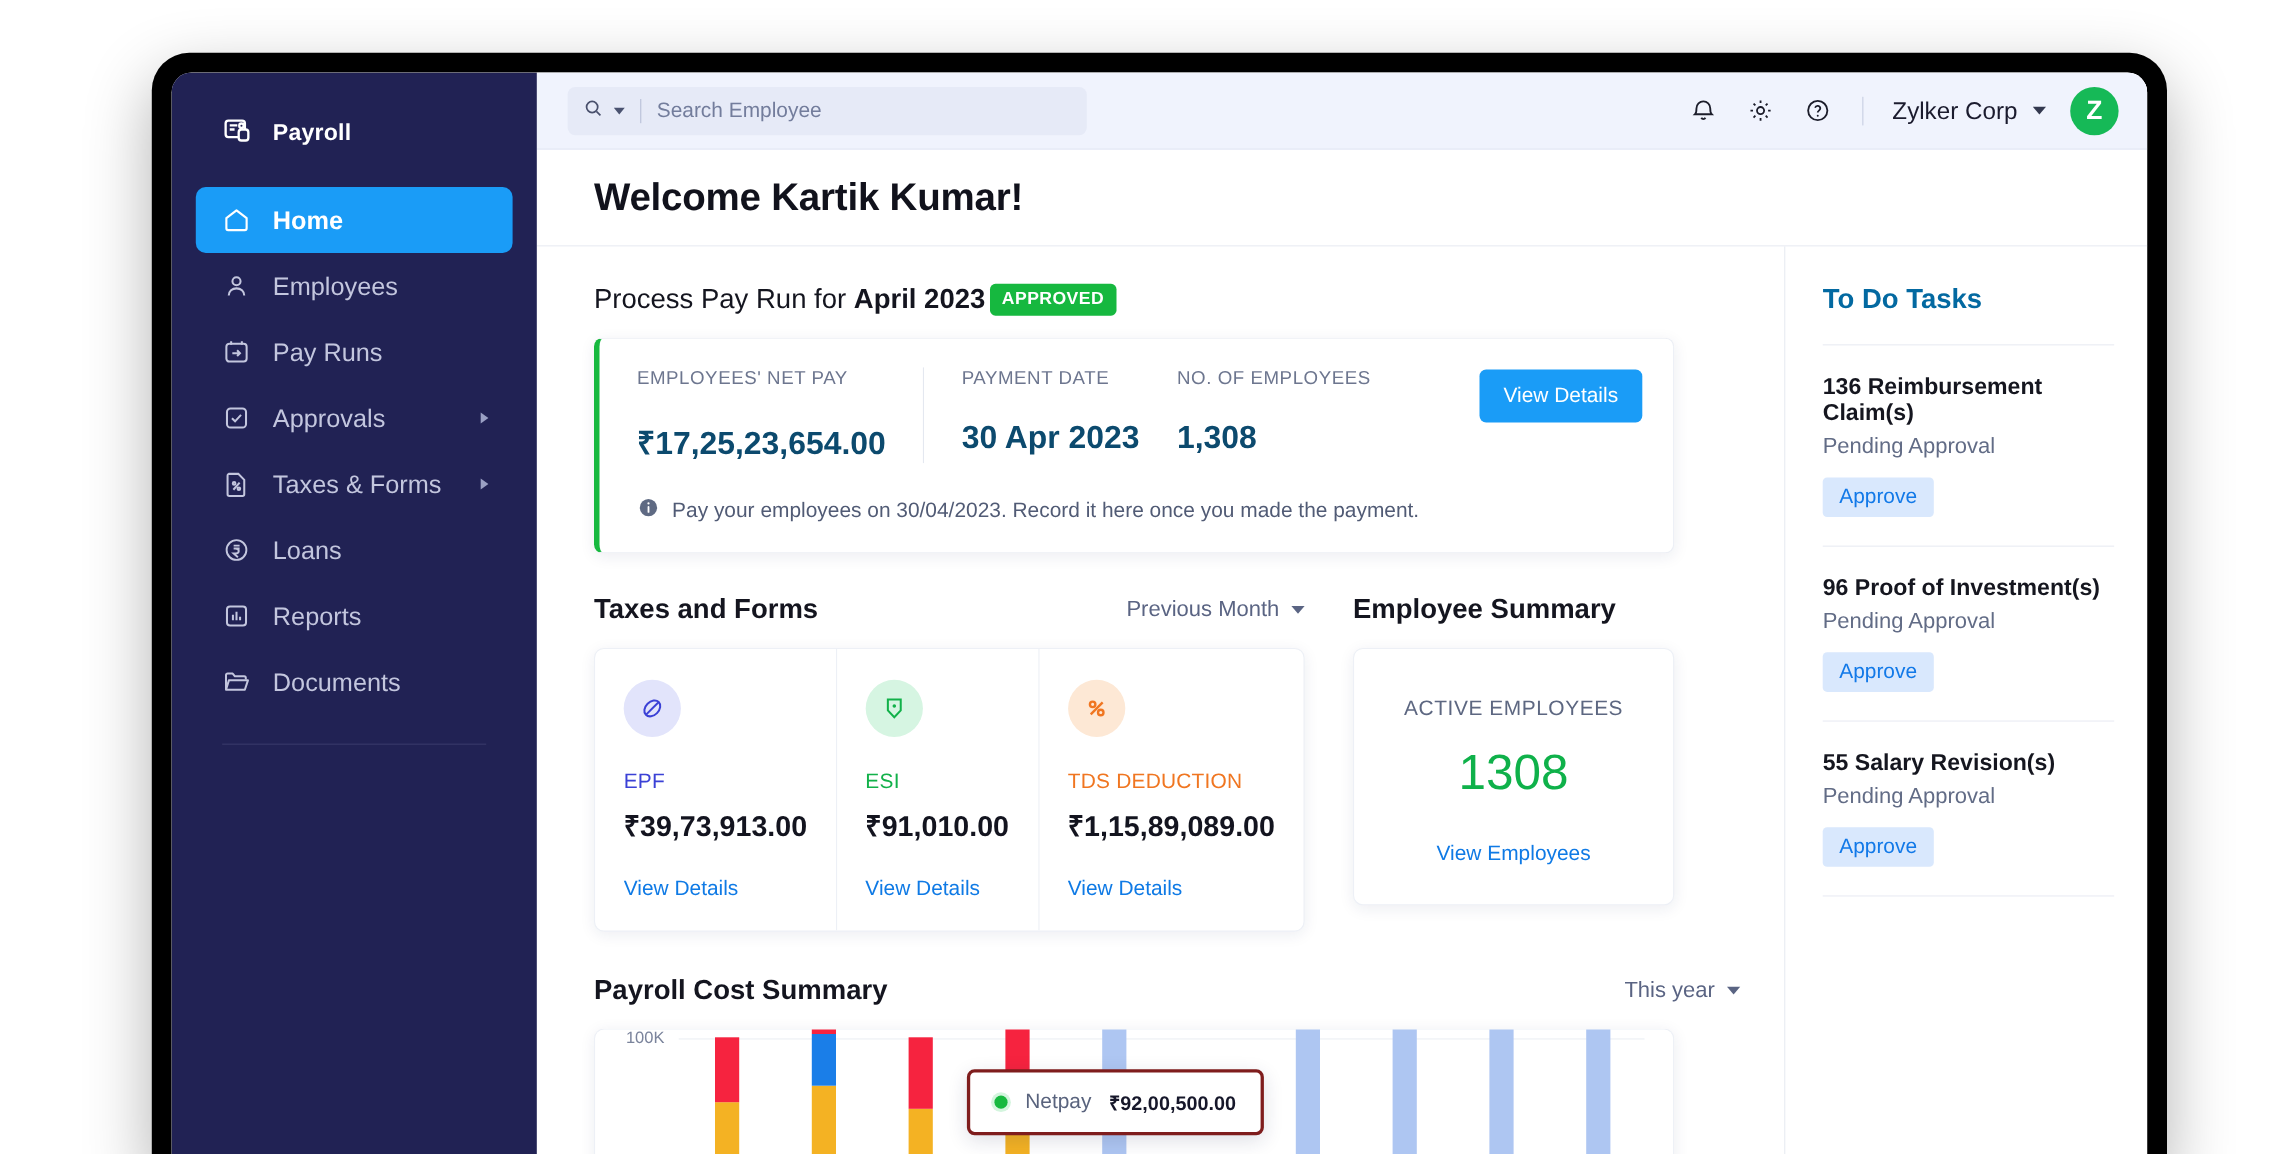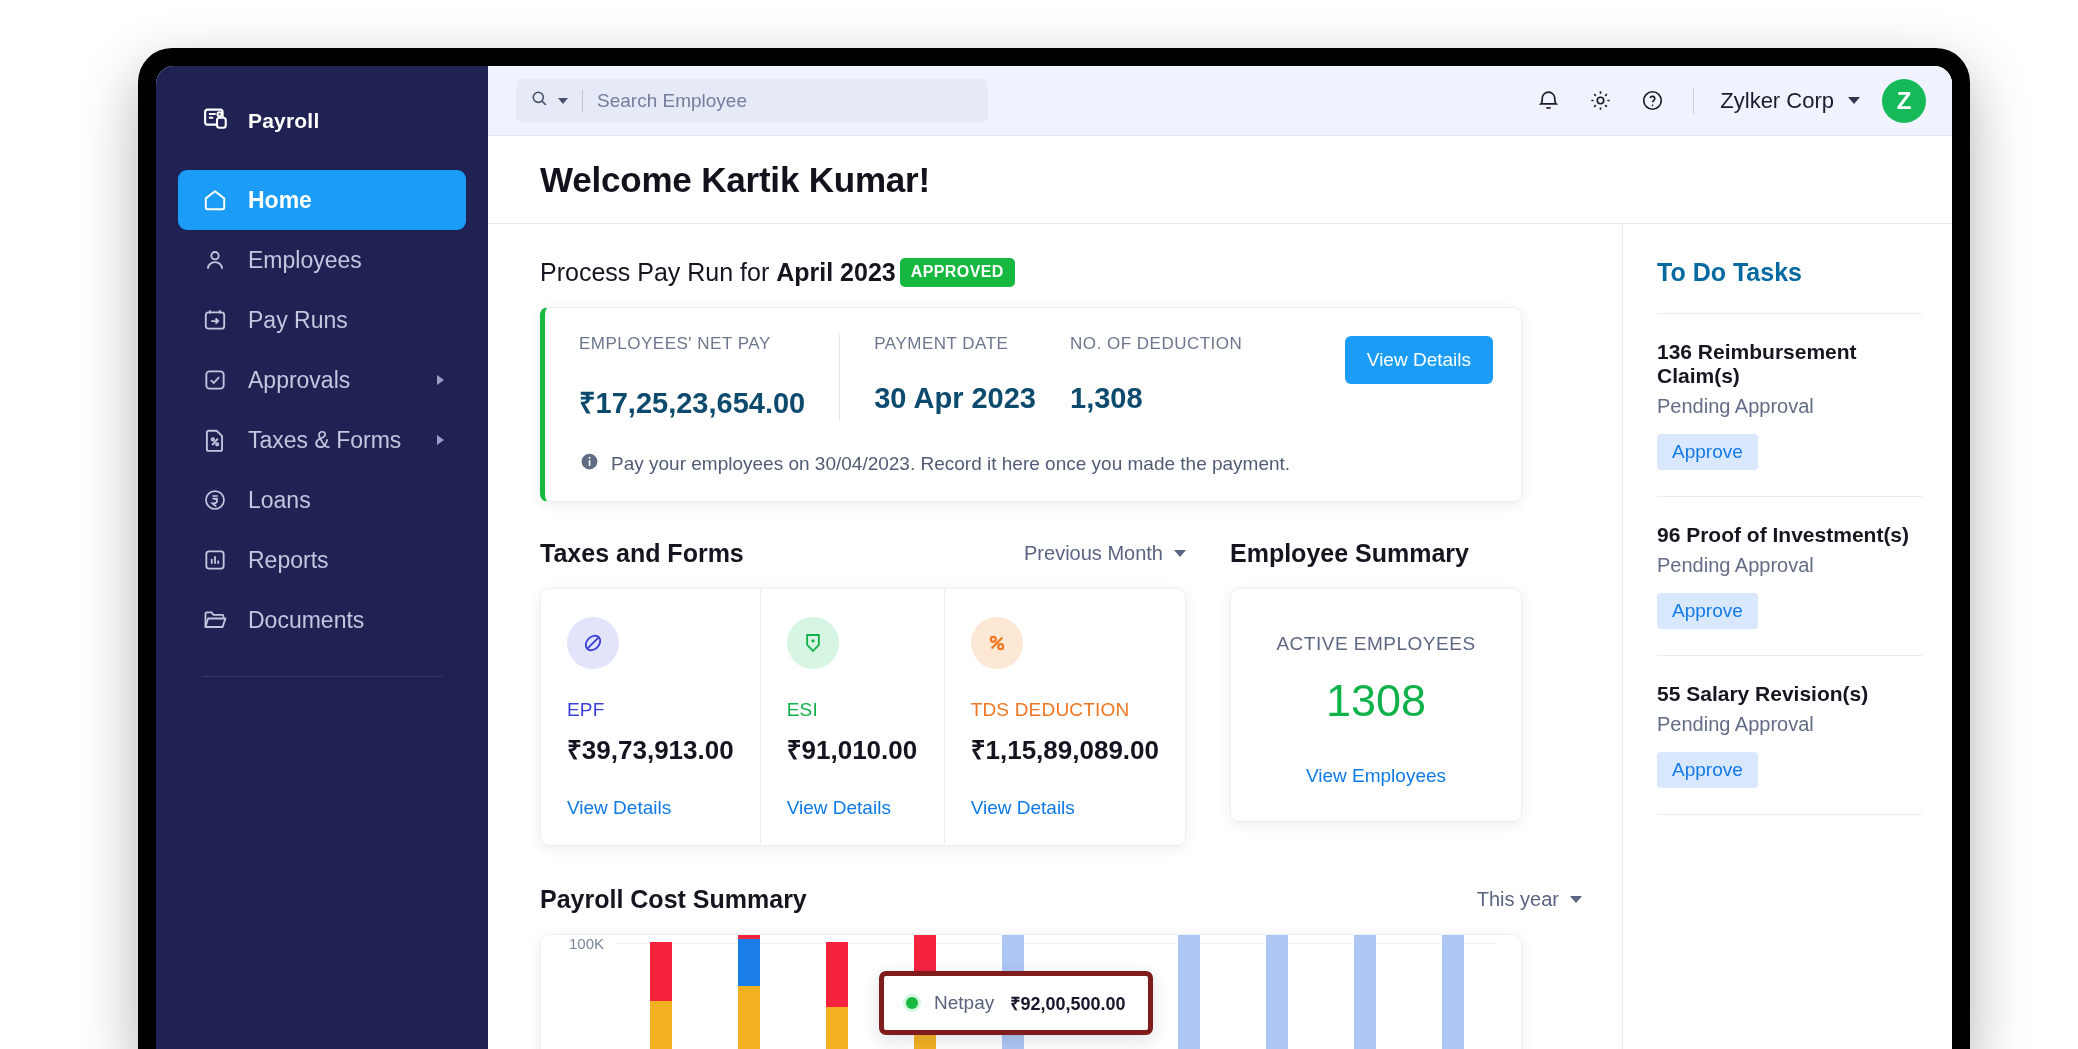--- a/index.html
+++ b/index.html
@@ -195,21 +195,21 @@
     height: 130px;
     position: relative; overflow: hidden;
     width: 982px;
   }
   .gridline { position: absolute; left: 76px; right: 26px; height: 1px; background: #eceff4; }
   .ytick { position: absolute; left: 28px; font-size: 15px; color: #7b849c; transform: translateY(-50%); }
   .bar { position: absolute; bottom: 0; width: 22px; border-radius: 1px; }
   .seg { position: absolute; left: 0; width: 100%; }
   .tooltip {
     position: absolute; left: 338px; top: 36px;
-    background: #fff; border: 5px solid #7f1d1d; border-radius: 7px;
+    background: #fff; border: 3px solid #7f1d1d; border-radius: 7px;
     box-shadow: 0 5px 18px rgba(25,35,80,0.14);
     padding: 15px 22px; display: flex; align-items: center; gap: 16px;
     z-index: 5;
   }
   .tt-dot { width: 12px; height: 12px; border-radius: 50%; background: #17b93f; box-shadow: 0 0 0 3px #d4f5de; }
   .tt-name { font-size: 19px; color: #59637d; }
   .tt-val { font-size: 18px; font-weight: 700; color: #16172a; text-align: center; }
 
   
   #todo-title { font-size: 25px; font-weight: 700; color: #0369a1; }
@@ -388,21 +388,21 @@
           <div class="pr-cols">
             <div class="pr-col divider">
               <div class="pr-lab">EMPLOYEES' NET PAY</div>
               <div class="pr-val">₹17,25,23,654.00</div>
             </div>
             <div class="pr-col">
               <div class="pr-lab">PAYMENT DATE</div>
               <div class="pr-val">30 Apr 2023</div>
             </div>
             <div class="pr-col">
-              <div class="pr-lab">NO. OF DEDUCTION</div>
+              <div class="pr-lab">NO. OF EMPLOYEES</div>
               <div class="pr-val">1,308</div>
             </div>
             <button class="view-btn">View Details</button>
           </div>
           <div class="pr-note">
             <span>
               <svg width="21" height="21" viewBox="0 0 24 24">
                     <circle cx="12" cy="12" r="9" fill="#5d6madd" stroke="none" style="fill:#5f6a83"></circle>
                     <rect x="11.1" y="10.3" width="1.9" height="7" rx="0.9" fill="#fff"></rect>
                     <circle cx="12.05" cy="7.6" r="1.15" fill="#fff"></circle>

